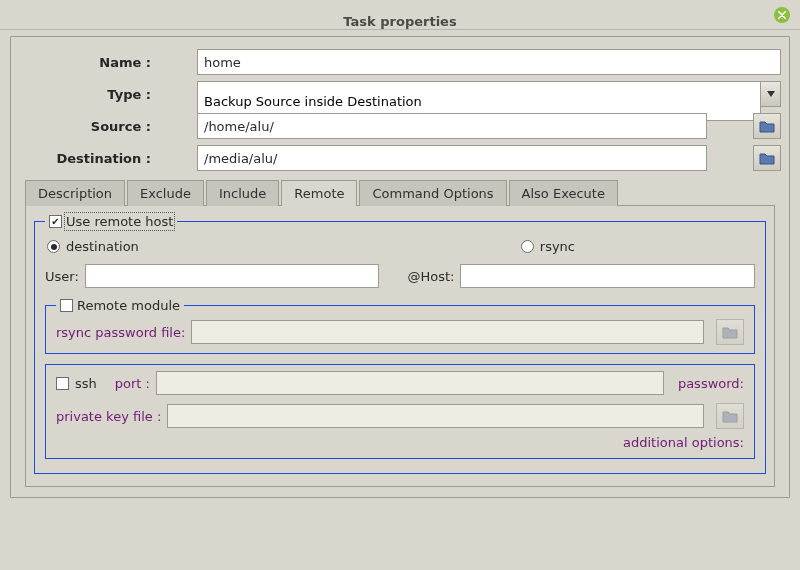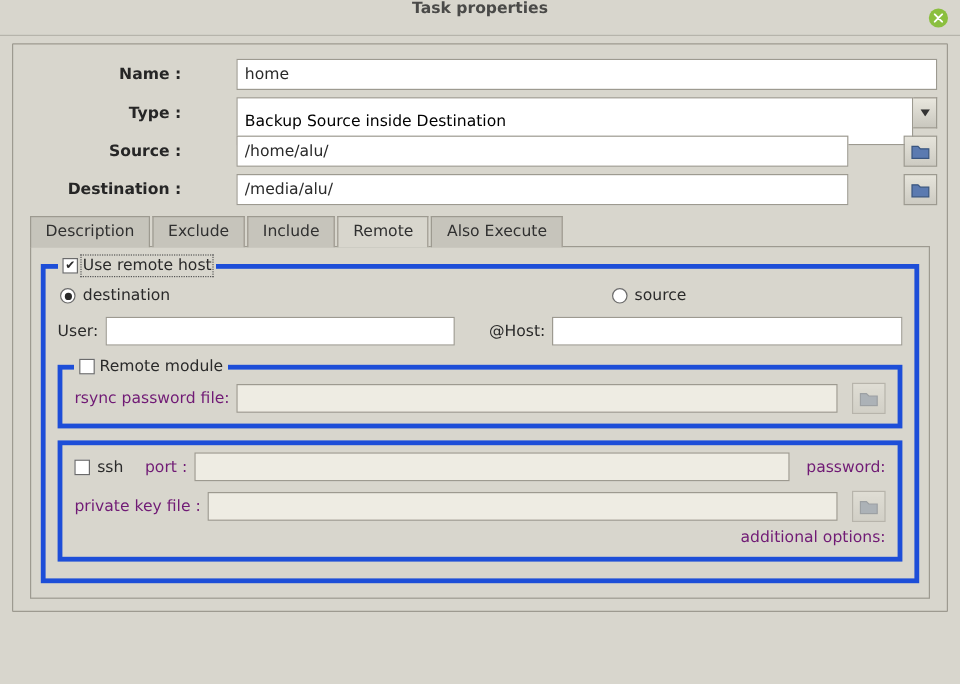--- a/index.html
+++ b/index.html
@@ -14,21 +14,21 @@
     overflow: hidden;
   }
   .window {
     width: 800px;
     height: 570px;
     background: #d8d6cd;
   }
   .titlebar {
     height: 30px;
     display: flex;
-    align-items: flex-start;
+    align-items: flex-end;
     justify-content: center;
     position: relative;
     border-bottom: 1px solid #b6b4ab;
   }
   .titlebar-title {
     font-weight: bold;
     color: #4a4a48;
     font-size: 13px;
   }
   .close-btn {
@@ -140,21 +140,21 @@
     z-index: 2;
     top: 1px;
   }
   .tab-page {
     border: 1px solid #9d9a90;
     margin: 0 6px;
     background: #d8d6cd;
     padding: 4px 8px 6px 8px;
   }
   fieldset.group {
-    border: 4px solid #1d4ed8;
+    border: 1px solid #1d4ed8;
     margin: 4px 0 6px 0;
     padding: 6px 10px 8px 10px;
     position: relative;
   }
   legend {
     padding: 0 4px;
     font-size: 13px;
     display: flex;
     align-items: center;
     gap: 4px;
@@ -260,40 +260,41 @@
               <path d="M1 3 L6 3 L8 5 L15 5 L15 13 L1 13 Z" fill="#5b7ab0" stroke="#39557f"></path>
             </svg>
         </div>
       </div>
 
       <div class="tabs">
         <div class="tab">Description</div>
         <div class="tab">Exclude</div>
         <div class="tab">Include</div>
         <div class="tab active">Remote</div>
+        <div class="tab">Command Options</div>
         <div class="tab">Also Execute</div>
       </div>
 
       <div class="tab-page">
 
         <fieldset class="group">
           <legend>
             <span class="checkbox checked"></span>
             <span class="dotted-focus">Use remote host</span>
           </legend>
 
           <div class="row-inline" style="margin:4px 0 10px 2px; gap:40px;">
             <label class="row-inline" style="gap:6px;">
               <span class="radio selected"></span>
               <span>destination</span>
             </label>
             <div style="flex:1"></div>
             <label class="row-inline" style="gap:6px; margin-right:180px;">
               <span class="radio"></span>
-              <span>source</span>
+              <span>rsync</span>
             </label>
           </div>
 
           <div class="row-inline" style="margin-bottom:4px;">
             <span>User:</span>
             <input class="small-input grow" style="flex: 1 1 0%;" value="">
             <span style="width:16px"></span>
             <span>@Host:</span>
             <input class="small-input grow" style="flex: 1 1 0%;" value="">
           </div>

